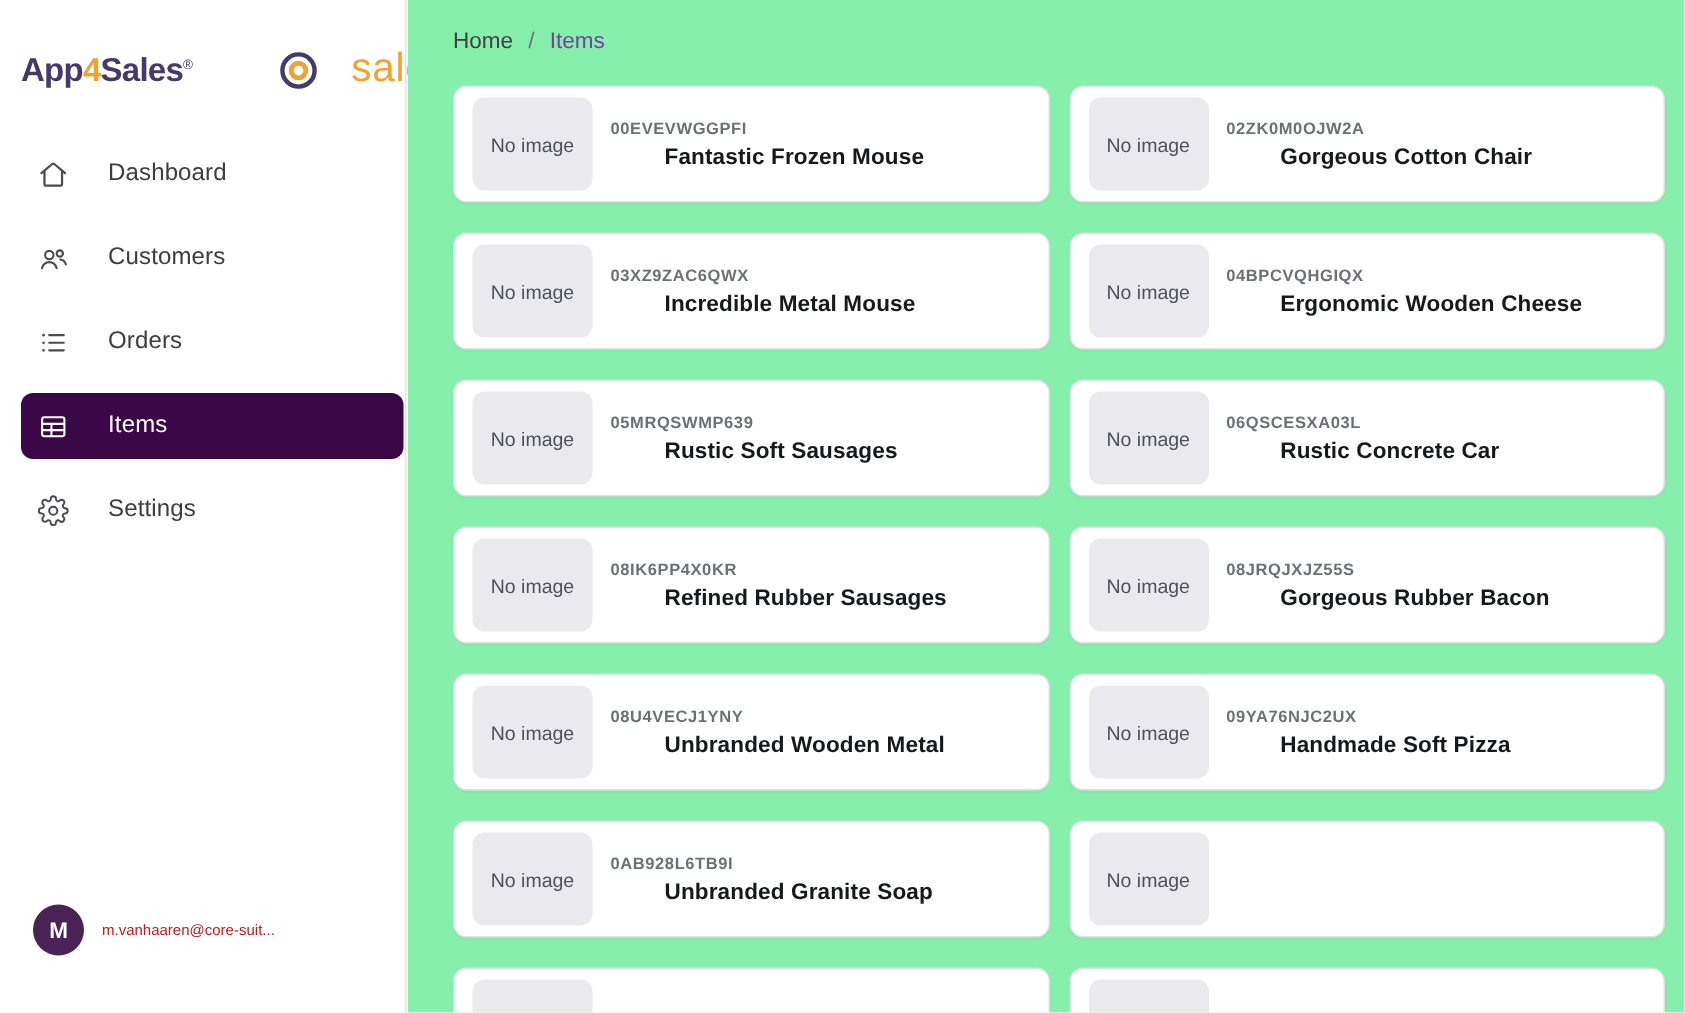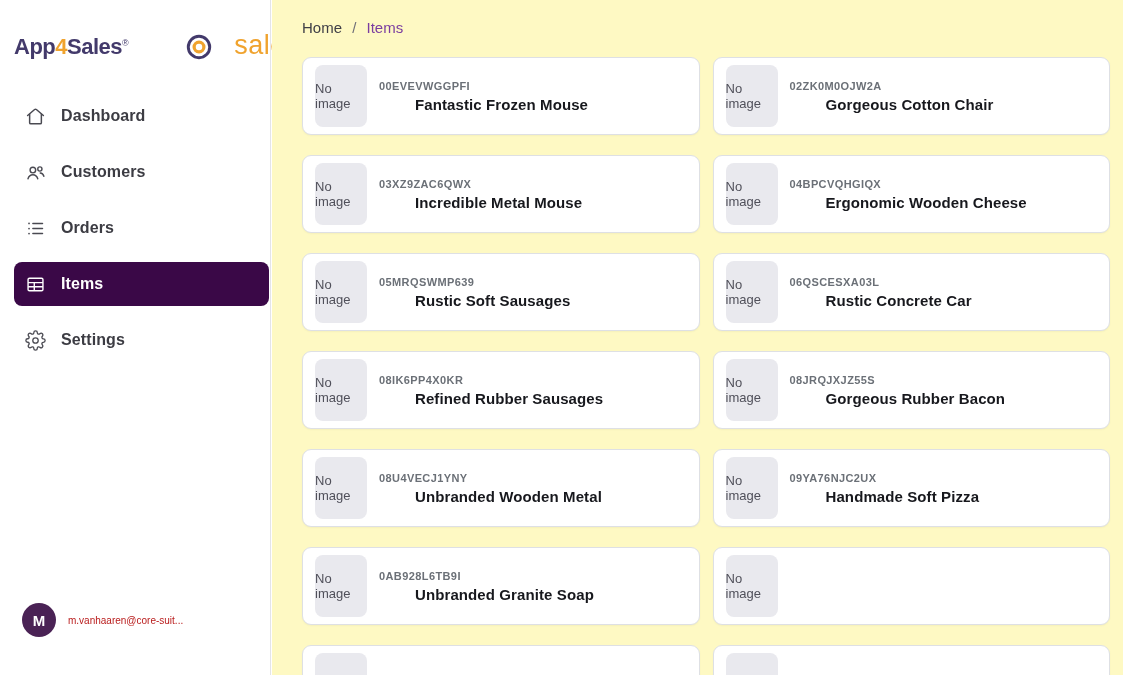--- a/index.html
+++ b/index.html
@@ -42,42 +42,42 @@
   .menu-item {
     display: flex; align-items: center;
     height: 44px;
     margin: 0 1px 12px 14px;
     padding: 0 0 0 11px;
     border-radius: 8px;
     color: #3c3c43;
     cursor: pointer;
   }
   .menu-item .mi-icon { width: 21px; height: 21px; flex: 0 0 auto; color: #4a4a52; }
-  .menu-item .mi-label { margin-left: 15px; font-size: 16px; font-weight: 700; letter-spacing: 0.1px; text-align: right; }
+  .menu-item .mi-label { margin-left: 26px; font-size: 16px; font-weight: 400; letter-spacing: 0.1px; text-align: right; }
   .menu-item.active { background: #3a0847; color: #fff; }
   .menu-item.active .mi-icon { color: #fff; }
 
   .user-row {
     position: absolute; left: 22px; bottom: 38px;
     display: flex; align-items: center;
     cursor: pointer;
   }
   .avatar {
     width: 34px; height: 34px; border-radius: 50%;
     background: #4a2255; color: #fff;
     font-size: 15px; font-weight: 600;
     display: flex; align-items: center; justify-content: center;
     flex: 0 0 auto;
   }
   .user-email { margin-left: 12px; font-size: 10px; color: #b91c1c; white-space: nowrap; }
 
   
   .main {
     position: absolute; left: 272px; top: 0; right: 0; bottom: 0;
-    background: #fef9c3;
+    background: #86efac;
     overflow: hidden;
   }
   .breadcrumb {
     padding: 19px 0 0 30px;
     font-size: 15px;
     height: 57px;
   }
   .crumb-home { color: #3f3f46; cursor: pointer; }
   .crumb-sep { color: #6f6f78; margin: 0 6px; }
   .crumb-current { color: #7a3da0; }
@@ -93,21 +93,21 @@
     height: 78px;
     background: #fff;
     border: 1px solid #dee0e4;
     border-radius: 9px;
     box-shadow: 0 1px 2px rgba(0,0,0,0.04);
     display: flex; align-items: center;
     padding: 0 12px;
     cursor: pointer;
   }
   .thumb {
-    width: 52px; height: 62px;
+    width: 80px; height: 62px;
     background: #e9e9ee;
     border-radius: 8px;
     display: flex; align-items: center; justify-content: center;
     flex: 0 0 auto;
   }
   .thumb span { font-size: 13px; color: #50505a; }
   .meta { margin-left: 12px; display: flex; flex-direction: column; justify-content: center; }
   .code { font-size: 11px; color: #6b7077; letter-spacing: 0.4px; margin-bottom: 4px; font-weight: bold; }
   .name { font-size: 15px; font-weight: 700; color: #17181d; letter-spacing: 0.1px; margin-left: 36px; }
 </style>

